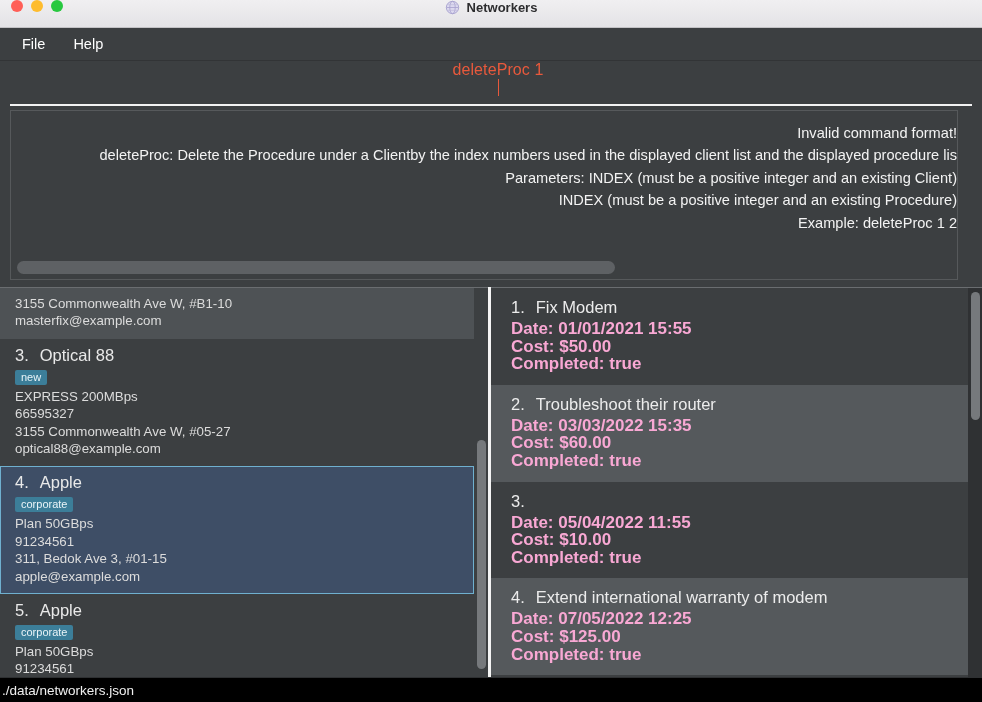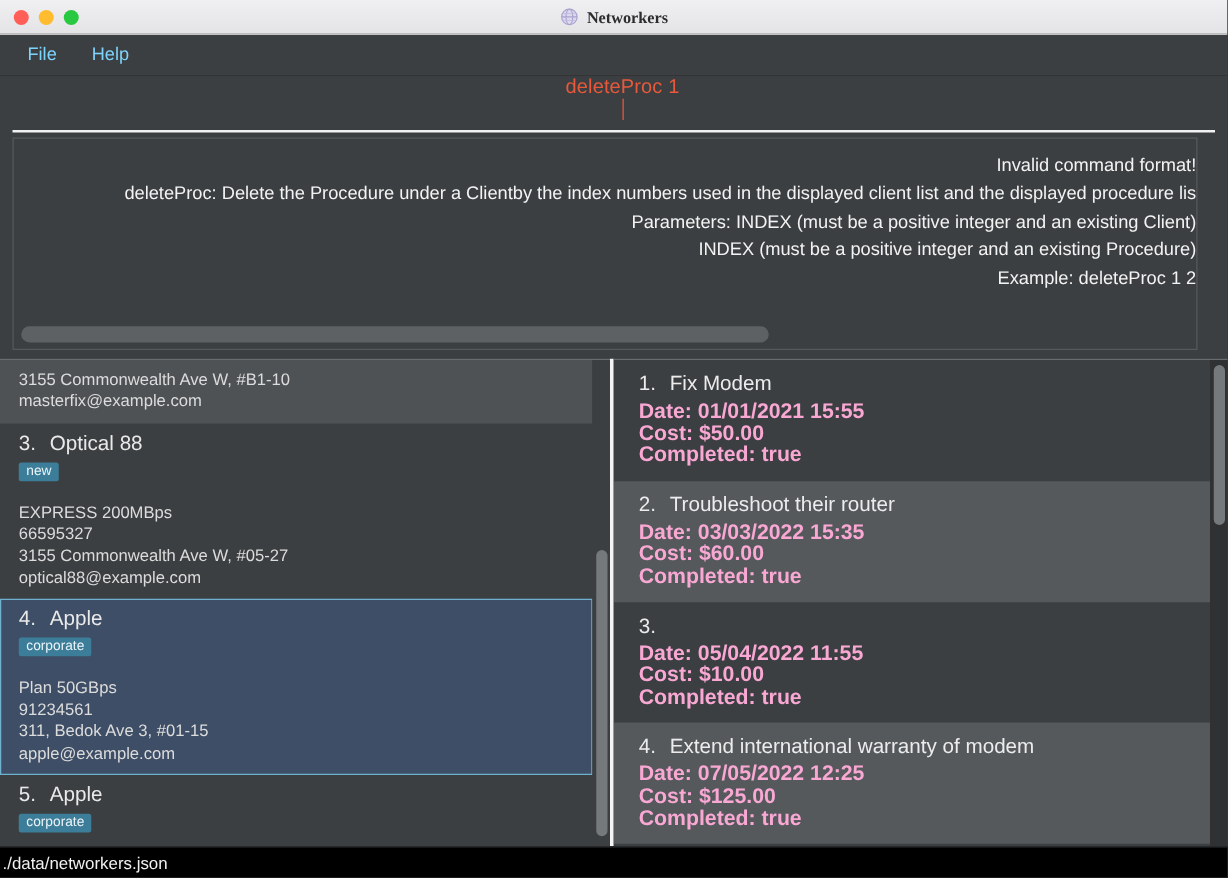--- a/index.html
+++ b/index.html
@@ -8,23 +8,22 @@
     background: #3c3f41;
     font-family: "Liberation Sans", sans-serif;
     overflow: hidden;
   }
 
   
   .titlebar {
     height: 28px;
     background: linear-gradient(#f0eff1, #e4e3e6);
     border-bottom: 1px solid #c3c2c5;
-    display: flex; align-items: center;
+    display: flex; align-items: flex-start;
     position: relative;
-    font-family: Liberation Serif, serif;
   }
   .traffic { display: flex; gap: 8px; padding-left: 11px; }
   .dot { width: 12px; height: 12px; border-radius: 50%; }
   .dot.close   { background: #ff5f57; }
   .dot.min     { background: #febc2e; }
   .dot.max     { background: #28c840; }
   .title-center {
     position: absolute; left: 0; right: 0;
     display: flex; align-items: center; justify-content: center; gap: 7px;
     pointer-events: none;
@@ -36,21 +35,21 @@
 
   
   .menubar {
     height: 33px;
     background: #3c3f41;
     display: flex; align-items: center;
     padding-left: 12px; gap: 8px;
     border-bottom: 1px solid #323436;
   }
   .menu-item {
-    font-size: 14.5px; color: #7dd3fc;
+    font-size: 14.5px; color: #ffffff;
     padding: 4px 10px; border-radius: 2px;
     cursor: default;
   }
 
   
   .cmd-wrap {
     height: 45px;
     background: #3c3f41;
     padding: 0 10px;
     display: flex; align-items: center;
@@ -149,21 +148,21 @@
     margin-bottom: 2px;
     display: flex; gap: 11px;
   }
   .tag {
     display: inline-block;
     background: #3c7e99;
     color: #eaf4f8;
     font-size: 11px;
     padding: 1px 6px 2px 6px;
     border-radius: 2px;
-    margin-bottom: 16px;
+    margin-bottom: 3px;
   }
   .client-line {
     font-size: 13.3px; color: #dcdcdc;
     line-height: 17.4px;
   }
 
   
   .proc-card {
     padding: 10px 0 12px 20px;
     background: #3c3f41;

